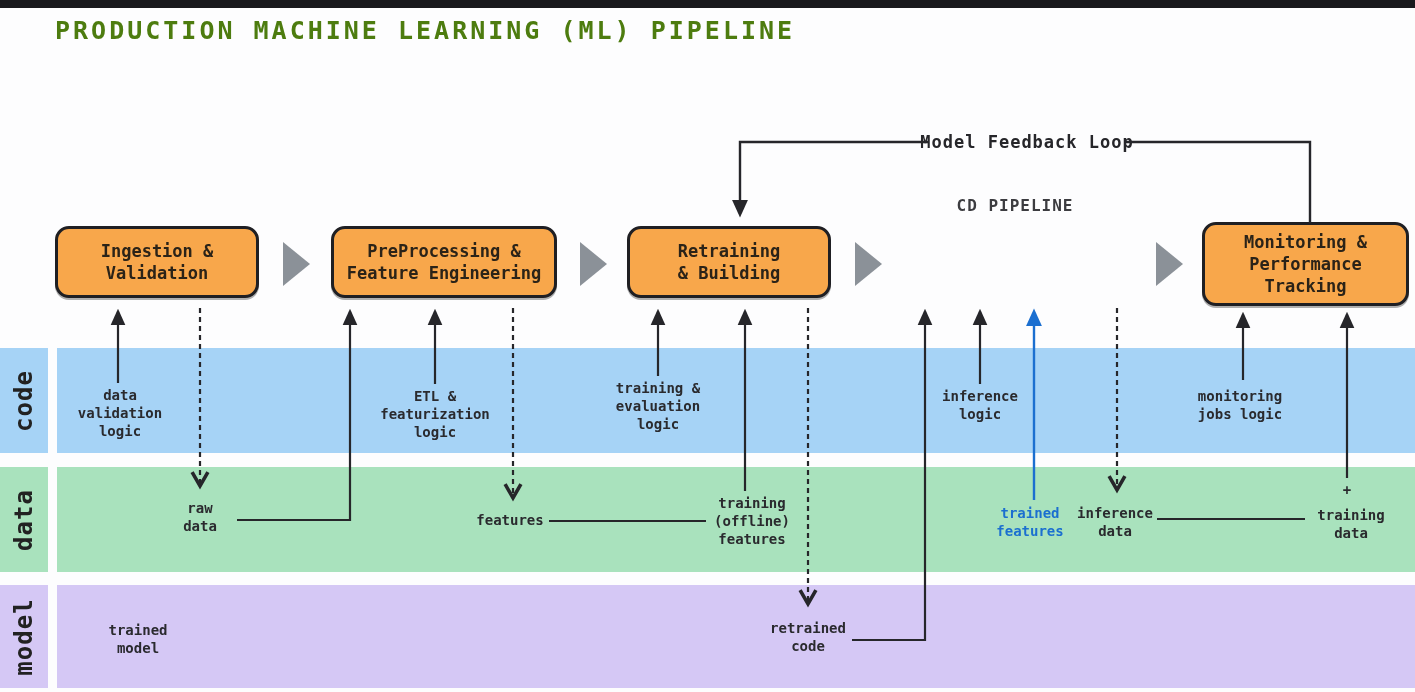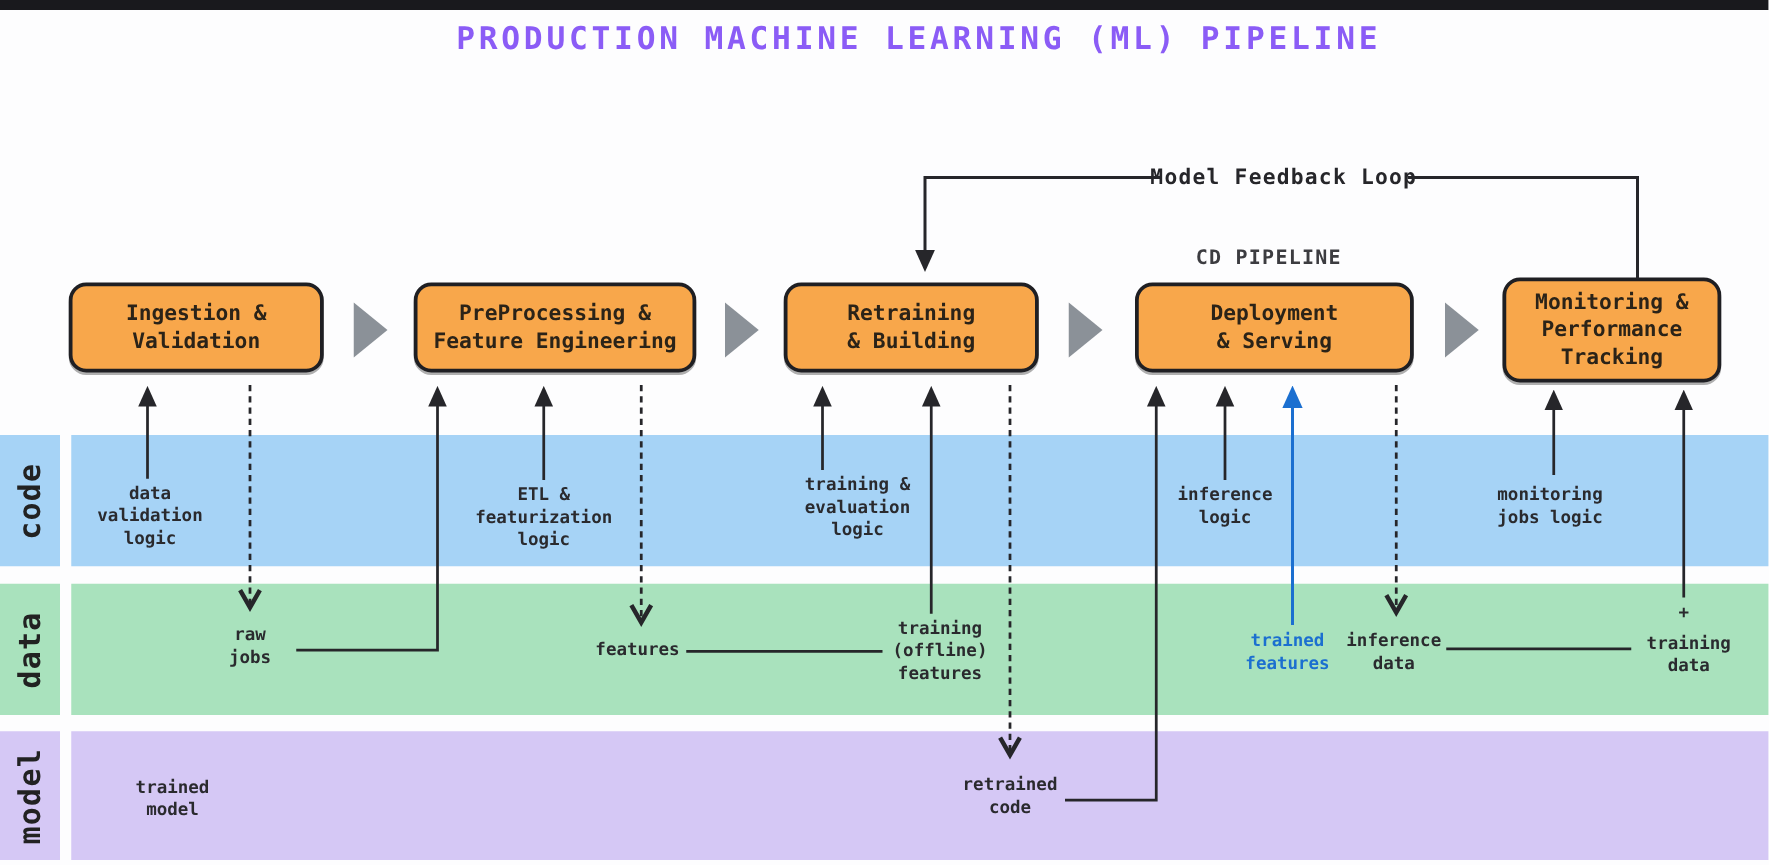--- a/index.html
+++ b/index.html
@@ -4,22 +4,22 @@
 <style>
   html,body{margin:0;padding:0;background:#fdfdfe;}
   .canvas{
     position:relative;width:1415px;height:692px;overflow:hidden;
     background:#fdfdfe;
     font-family:"DejaVu Sans Mono","Liberation Mono",monospace;
     color:var(--ink,#26262a);
   }
   .top-bar{position:absolute;left:0;top:0;width:1415px;height:8px;background:var(--top_bar,#19191d);}
   .title{
-    position:absolute;left:55px;right:0;top:16px;text-align:center;
-    font-size:25px;font-weight:bold;letter-spacing:3px;color:#8b5cf6;
+    position:absolute;left:55px;right:0;top:16px;
+    font-size:25px;font-weight:bold;letter-spacing:3px;color:#4d7c0f;
   }
   
   .lane-label-box{position:absolute;left:0;width:48px;display:flex;align-items:center;justify-content:center;}
   .lane-band{position:absolute;left:57px;width:1358px;}
   .lane-code{background:var(--lane_code,#a6d3f6);}
   .lane-data{background:var(--lane_data,#a9e2bd);}
   .lane-model{background:var(--lane_model,#d5c8f5);}
   .row-code{top:348px;height:105px;}
   .row-data{top:467px;height:105px;}
   .row-model{top:585px;height:103px;}
@@ -74,36 +74,34 @@
     <span class="lane-label">model</span>
   </div>
   <div class="lane-band lane-model row-model"></div>
 
   <div class="stage" style="left:55px;width:204px;">Ingestion &amp;
 Validation</div>
   <div class="stage" style="left:627px;width:204px;">Retraining
 &amp; Building</div>
   <div class="stage" style="left:331px;width:226px;">PreProcessing &amp;
 Feature Engineering</div>
-  <div class="stage" style="left:908px;width:223px;">Deployment
-&amp; Serving</div>
-  <div class="stage" style="left:1202px;width:175px;top:222px;height:84px;">Monitoring &amp;
+  <div class="stage" style="left:1202px;width:207px;top:222px;height:84px;">Monitoring &amp;
 Performance
 Tracking</div>
 
   <div class="flab" style="left:120px;top:387px;">data
 validation
 logic</div>
   <div class="flab" style="left:200px;top:500px;">raw
-jobs</div>
+data</div>
   <div class="flab" style="left:435px;top:388px;">ETL &amp;
 featurization
 logic</div>
   <div class="flab" style="left:510px;top:512px;">features</div>
-  <div class="flab" style="left:658px;top:380px;margin-left:28px;">training &amp;
+  <div class="flab" style="left:658px;top:380px;">training &amp;
 evaluation
 logic</div>
   <div class="flab" style="left:752px;top:495px;">training
 (offline)
 features</div>
   <div class="flab" style="left:138px;top:622px;">trained
 model</div>
   <div class="flab" style="left:808px;top:620px;">retrained
 code</div>
   <div class="flab" style="left:980px;top:388px;">inference

